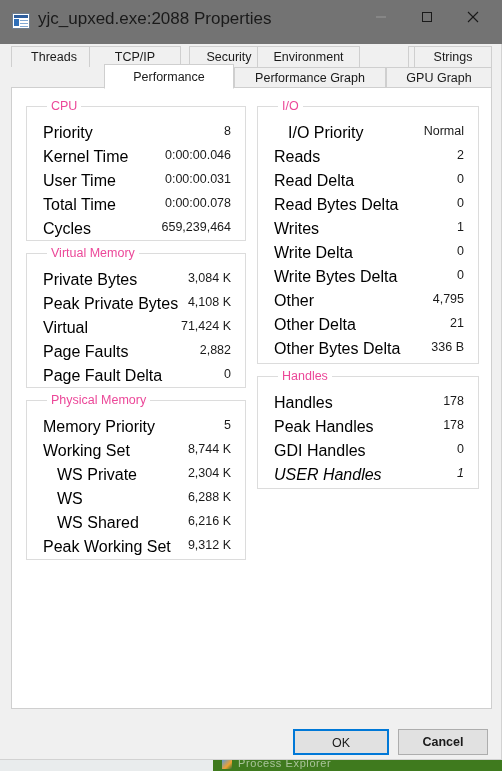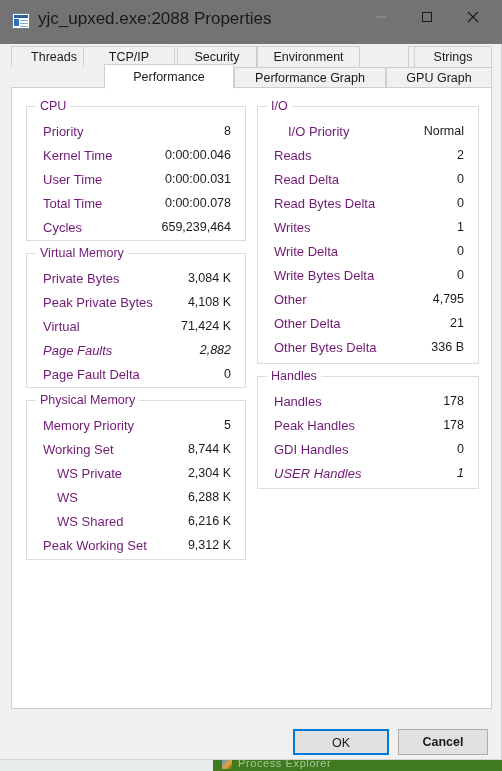--- a/index.html
+++ b/index.html
@@ -192,39 +192,39 @@
   
   .groupbox {
     position: absolute;
     box-sizing: border-box;
     border: 1px solid #dcdcdc;
     background: transparent;
   }
   .grouplabel {
     position: absolute;
     top: -8px;
-    left: 9px;
+    left: 20px;
     background: #ffffff;
     padding: 0 4px;
     font-size: 12.5px;
-    color: #701a75;
+    color: #ec4899;
     white-space: nowrap;
     font-family: "Liberation Sans", sans-serif;
   }
   .row {
     position: absolute;
     left: 0;
     height: 24px;
     width: 100%;
   }
   .rlabel {
     position: absolute;
     top: 3px;
-    font-size: 13px;
-    color: #701a75;
+    font-size: 16px;
+    color: #000000;
     white-space: nowrap;
     font-family: "Liberation Sans", sans-serif;
   }
   .rvalue {
     position: absolute;
     top: 3px;
     right: 14px;
     font-size: 12.5px;
     color: #1a1a1a;
     white-space: nowrap;
@@ -306,22 +306,22 @@
       <svg width="14" height="14" viewBox="0 0 14 14">
         <line x1="2" y1="2" x2="12" y2="12" stroke="#1a1a1a" stroke-width="1.1"></line>
         <line x1="12" y1="2" x2="2" y2="12" stroke="#1a1a1a" stroke-width="1.1"></line>
       </svg>
     </button>
   </div>
 
   <div id="tabstrip">
     <div class="tabrow" id="tabrow-1">
         <div class="tab" style="left: 0px; width: 86px;">Threads</div>
-        <div class="tab" style="left: 72px; width: 92px;">TCP/IP</div>
-        <div class="tab" style="left: 166px; width: 80px;">Security</div>
+        <div class="tab" style="left: 78px; width: 92px;">TCP/IP</div>
+        <div class="tab" style="left: 178px; width: 80px;">Security</div>
         <div class="tab" style="left: 246px; width: 103px;">Environment</div>
         <div class="tab" style="left: 349px; width: 54px; margin-left: 48px;">Job</div>
         <div class="tab" style="left: 403px; width: 78px;">Strings</div>
       </div>
     <div class="tabrow" id="tabrow-2">
         <div class="tab sel" style="left: 93px; width: 130px;">Performance</div>
         <div class="tab" style="left: 223px; width: 152px;">Performance Graph</div>
         <div class="tab" style="left: 375px; width: 106px;">GPU Graph</div>
       </div>
   </div>
@@ -362,21 +362,21 @@
             <span class="rvalue">3,084 K</span>
           </div>
           <div class="row" style="top: 38px;">
             <span class="rlabel indent0">Peak Private Bytes</span>
             <span class="rvalue">4,108 K</span>
           </div>
           <div class="row" style="top: 62px;">
             <span class="rlabel indent0">Virtual</span>
             <span class="rvalue">71,424 K</span>
           </div>
-          <div class="row" style="top: 86px; font-style: italic;">
+          <div class="row" style="top: 86px;">
             <span class="rlabel indent0">Page Faults</span>
             <span class="rvalue">2,882</span>
           </div>
           <div class="row" style="top: 110px;">
             <span class="rlabel indent0">Page Fault Delta</span>
             <span class="rvalue">0</span>
           </div>
         </div>
     </div>
 

